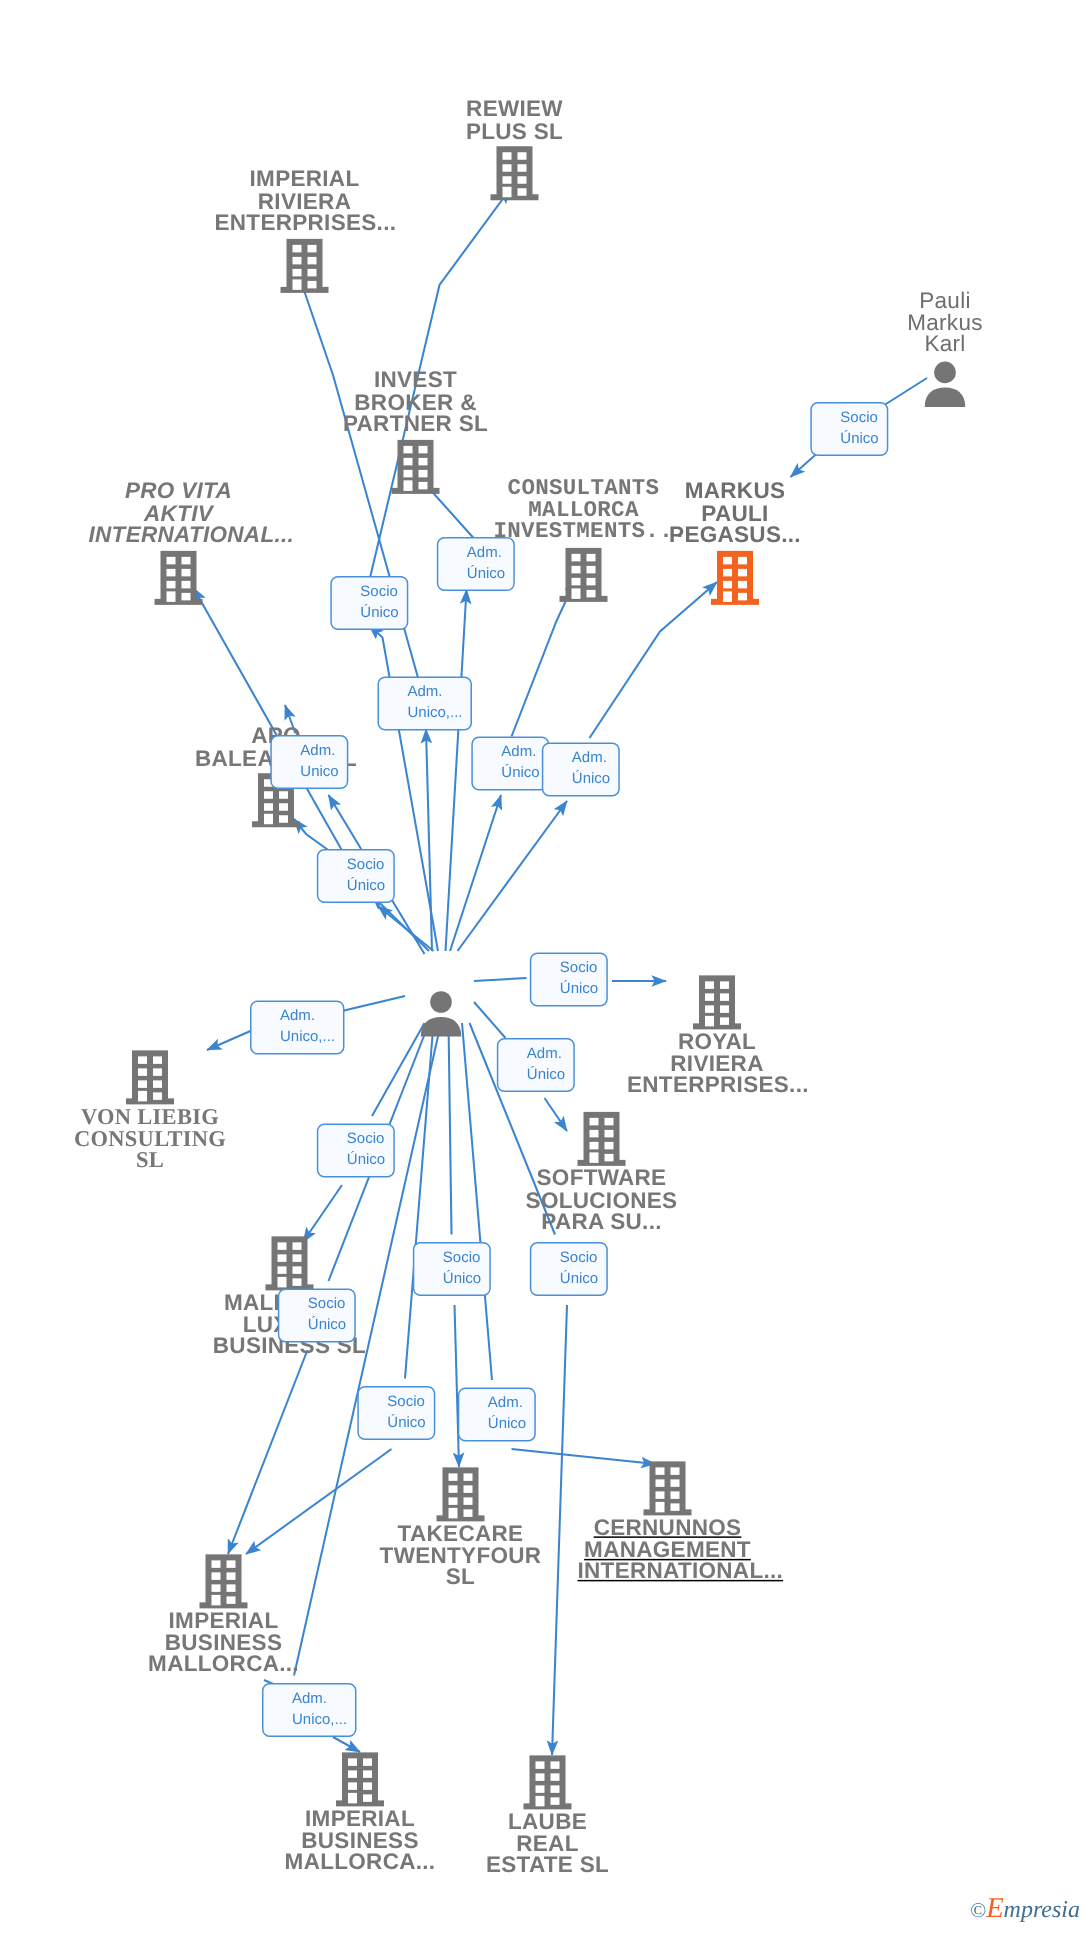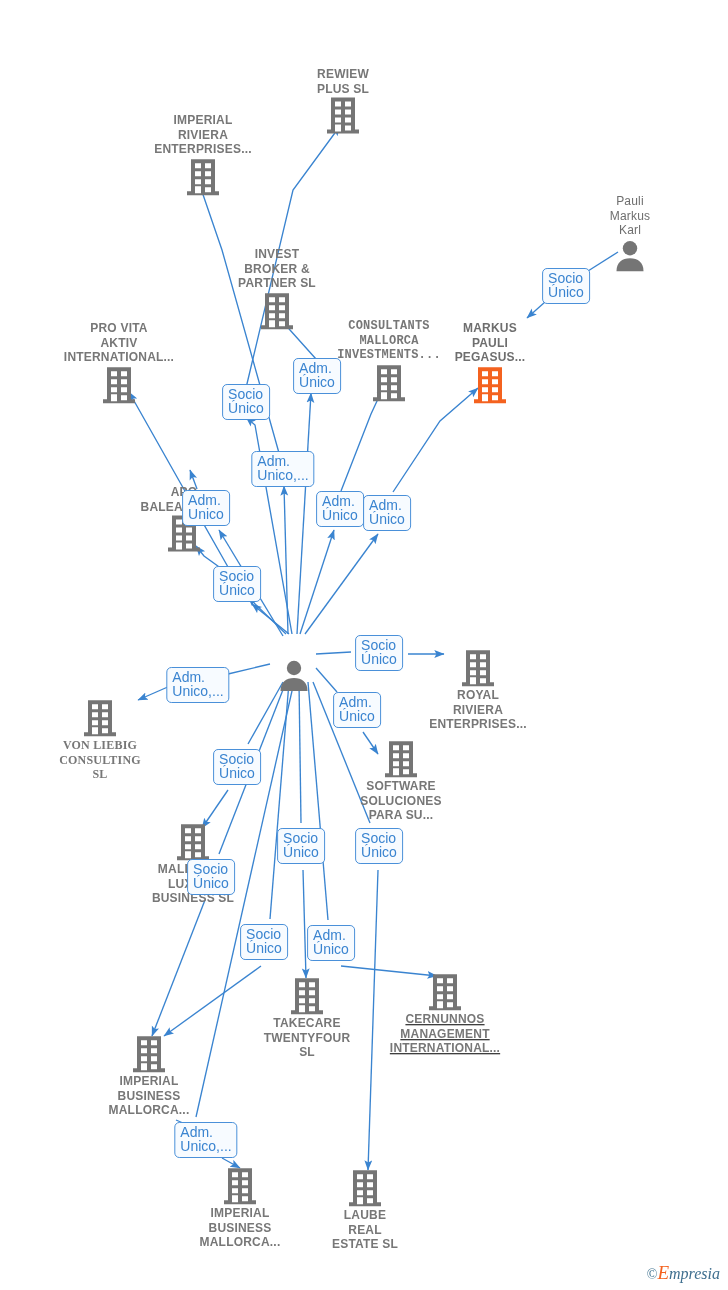--- a/index.html
+++ b/index.html
@@ -24,21 +24,21 @@
     width: 728px;
     height: 1290px;
   }
   .node {
     position: absolute;
     transform: translate(-50%, -50%);
     text-align: center;
     width: 120px;
   }
   .node-label {
-    font-size: 12px;
+    font-size: 15px;
     line-height: 14.5px;
     color: #6e6e6e;
     letter-spacing: 0.2px;
     white-space: pre-line;
     font-weight: normal;
   }
   .node-label.company {
     font-weight: bold;
     color: #777777;
   }
@@ -55,23 +55,23 @@
     margin: 0 auto;
     line-height: 0;
   }
   .edge-label {
     position: absolute;
     transform: translate(-50%, -50%);
     background: #f7fbff;
     border: 1.4px solid #4a90d9;
     border-radius: 5px;
     color: #3a84d0;
-    font-size: 14px;
+    font-size: 10px;
     line-height: 13.5px;
-    padding: 3px 5px 4px 5px;
+    padding: 3px 5px 4px 19px;
     text-align: left;
     white-space: pre-line;
     box-sizing: border-box;
   }
   .watermark {
     position: absolute;
     right: 8px;
     bottom: 6px;
     font-size: 16px;
     color: #3f6f8f;
@@ -234,21 +234,21 @@
             <rect x="19" y="14" width="6" height="5"></rect>
             <rect x="9" y="22" width="6" height="5"></rect>
             <rect x="19" y="22" width="6" height="5"></rect>
             <rect x="19" y="30" width="6" height="5"></rect>
             <rect x="9" y="29" width="6" height="7"></rect>
           </g>
         </svg>
     </span>
   </div>
 
-  <div class="node" style="left:119px; top:363px;">
+  <div class="node" style="left:119px; top:363px;font-style:italic;">
     <div class="node-label company">PRO VITA
 AKTIV
 INTERNATIONAL...</div>
     <span class="node-icon">
       <svg width="34" height="40" viewBox="0 0 34 40">
           <g fill="#757575">
             <rect x="5" y="2" width="24" height="34"></rect>
             <rect x="1" y="34" width="32" height="4"></rect>
           </g>
           <g fill="#ffffff">

